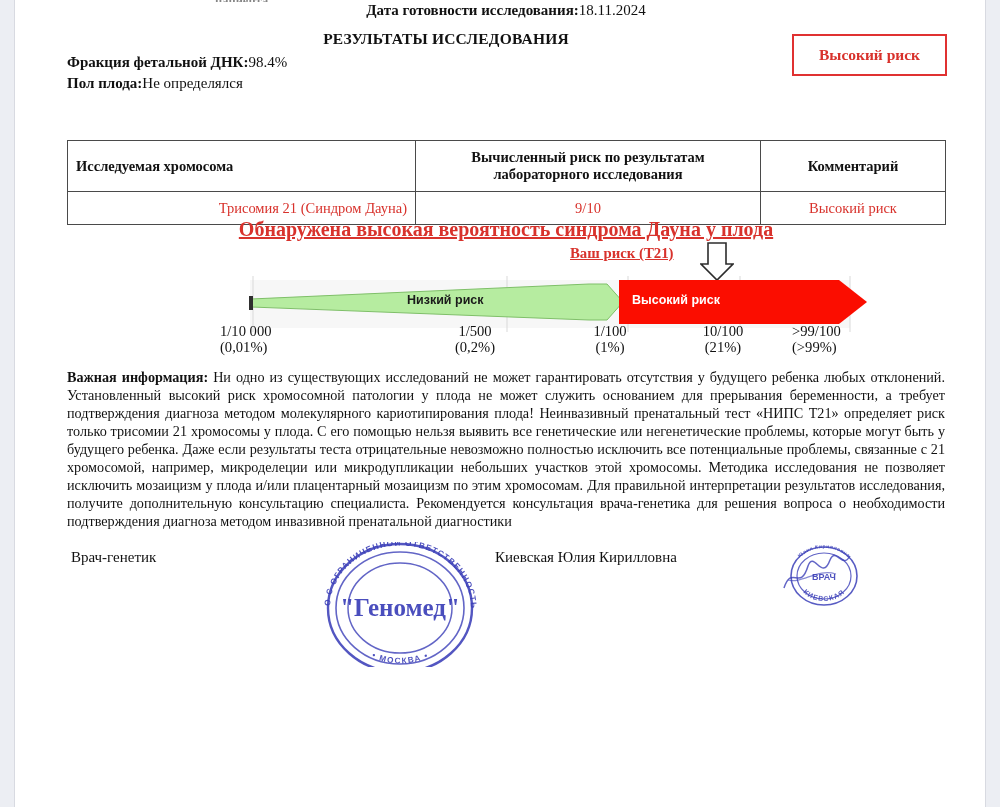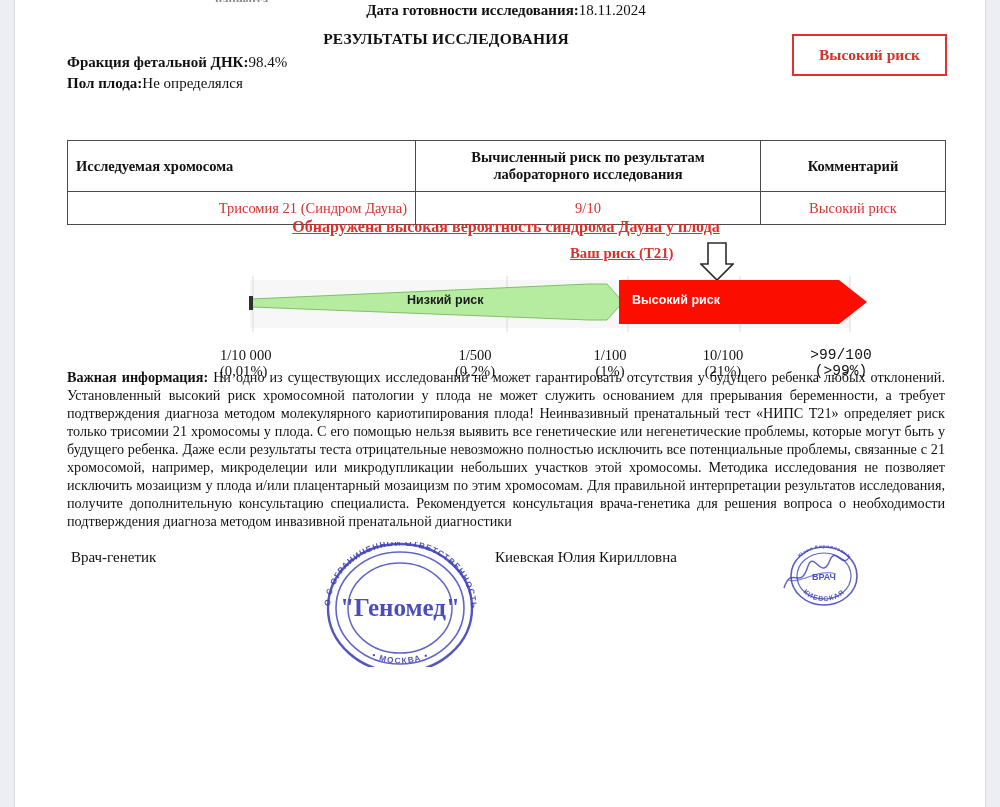--- a/index.html
+++ b/index.html
@@ -78,21 +78,21 @@
   
   .concl{
     position:absolute;left:2px;top:176px;width:878px;
     font-size:14.6px;line-height:1.25;color:#111;
     text-align:justify;text-justify:inter-word;
   }
   .concl b{font-weight:bold;}
 
   .alert{
     position:absolute;left:0;top:218px;width:882px;text-align:center;
-    font-size:16px;font-weight:bold;color:#d8322c;
+    font-size:20px;font-weight:bold;color:#d8322c;
   }
   .alert span{text-decoration:underline;}
 
   
   .gauge-wrap{position:absolute;left:130px;top:240px;width:700px;height:120px;}
   .yourrisk{
     position:absolute;left:375px;top:5px;
     font-size:14.8px;font-weight:bold;color:#d8322c;
     text-decoration:underline;white-space:nowrap;
   }
@@ -102,21 +102,21 @@
     background:#f7f7f7;
   }
   .gsvg{position:absolute;left:0px;top:36px;width:700px;height:56px;}
   .glabel{
     position:absolute;color:#fff;font-family:"Liberation Sans",sans-serif;
     font-size:12.5px;font-weight:bold;white-space:nowrap;
   }
   .glabel.low{left:212px;top:53px;color:#1a1a1a;}
   .glabel.high{left:437px;top:53px;}
 
-  .ticks{position:absolute;left:0;top:84px;width:700px;height:40px;margin-top:24px;}
+  .ticks{position:absolute;left:0;top:84px;width:700px;height:40px;}
   .tick{
     position:absolute;font-size:14.6px;color:#111;
     line-height:1.08;white-space:nowrap;
   }
   .tick .l2{display:block;}
 
   
   .important{
     position:absolute;left:2px;top:368px;width:878px;
     font-size:14.2px;line-height:1.27;color:#111;
@@ -221,21 +221,21 @@
           <span class="l2">(0,2%)</span>
         </div>
         <div class="tick" style="left:375px;text-align:center;width:80px;">
           <span>1/100</span>
           <span class="l2">(1%)</span>
         </div>
         <div class="tick" style="left:483px;text-align:center;width:90px;">
           <span>10/100</span>
           <span class="l2">(21%)</span>
         </div>
-        <div class="tick" style="left:597px;text-align:center;width:98px;font-family:Liberation Mono, monospace;">
+        <div class="tick" style="left:597px;text-align:left;width:98px;">
           <span>&gt;99/100</span>
           <span class="l2">(&gt;99%)</span>
         </div>
       </div>
     </div>
 
     <div class="important">
       <b>Важная информация:</b>
       <span>Ни одно из существующих исследований не может гарантировать отсутствия у будущего ребенка любых отклонений. Установленный высокий риск хромосомной патологии у плода не может служить основанием для прерывания беременности, а требует подтверждения диагноза методом молекулярного кариотипирования плода! Неинвазивный пренатальный тест «НИПС Т21» определяет риск только трисомии 21 хромосомы у плода. С его помощью нельзя выявить все генетические или негенетические проблемы, которые могут быть у будущего ребенка. Даже если результаты теста отрицательные невозможно полностью исключить все потенциальные проблемы, связанные с 21 хромосомой, например, микроделеции или микродупликации небольших участков этой хромосомы. Методика исследования не позволяет исключить мозаицизм у плода и/или плацентарный мозаицизм по этим хромосомам. Для правильной интерпретации результатов исследования, получите дополнительную консультацию специалиста. Рекомендуется консультация врача-генетика для решения вопроса о необходимости подтверждения диагноза методом инвазивной пренатальной диагностики</span>
     </div>

